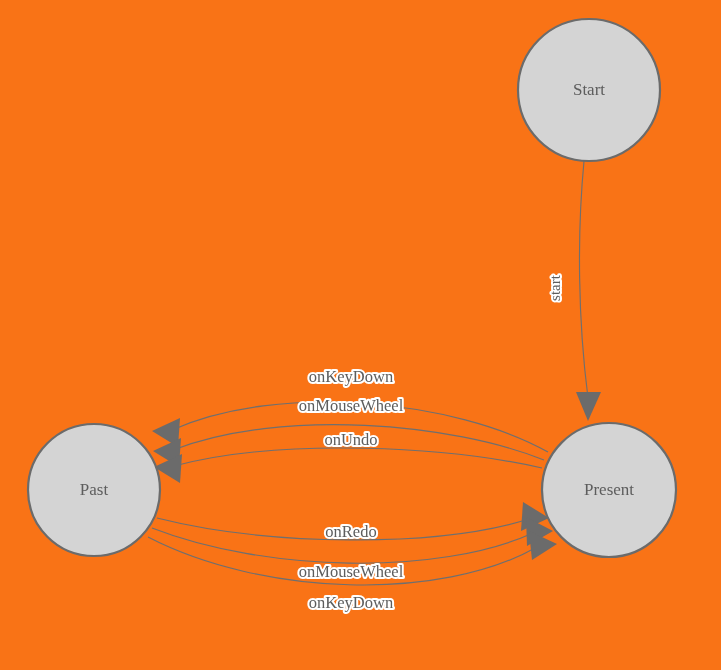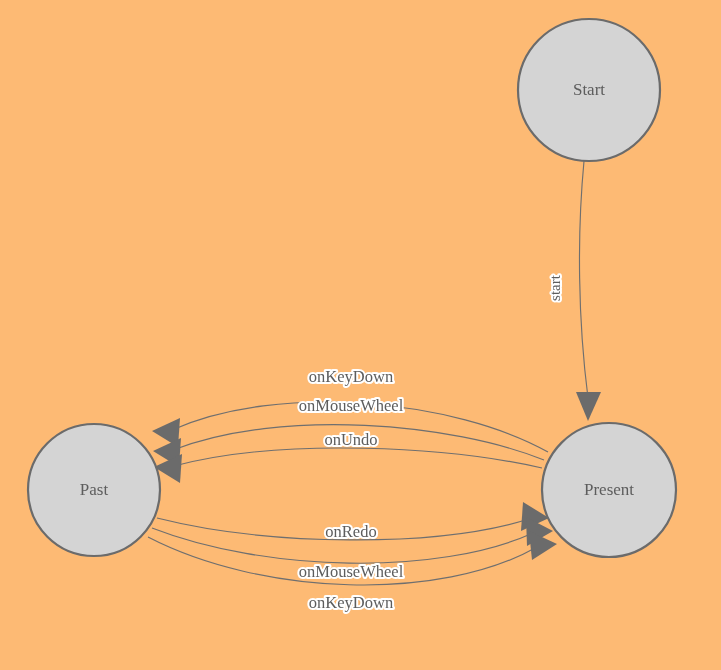--- a/index.html
+++ b/index.html
@@ -10,21 +10,21 @@
   body {
     width: 721px;
     height: 670px;
     overflow: hidden;
     font-family: "Liberation Serif", serif;
   }
   #diagram-root {
     position: relative;
     width: 721px;
     height: 670px;
-    background: #fdba74;
+    background: #f97316;
     text-decoration: underline;
   }
   svg#state-diagram {
     display: block;
     width: 721px;
     height: 670px;
   }
   .node-circle {
     fill: #d4d4d4;
     stroke: #6b6b6b;

